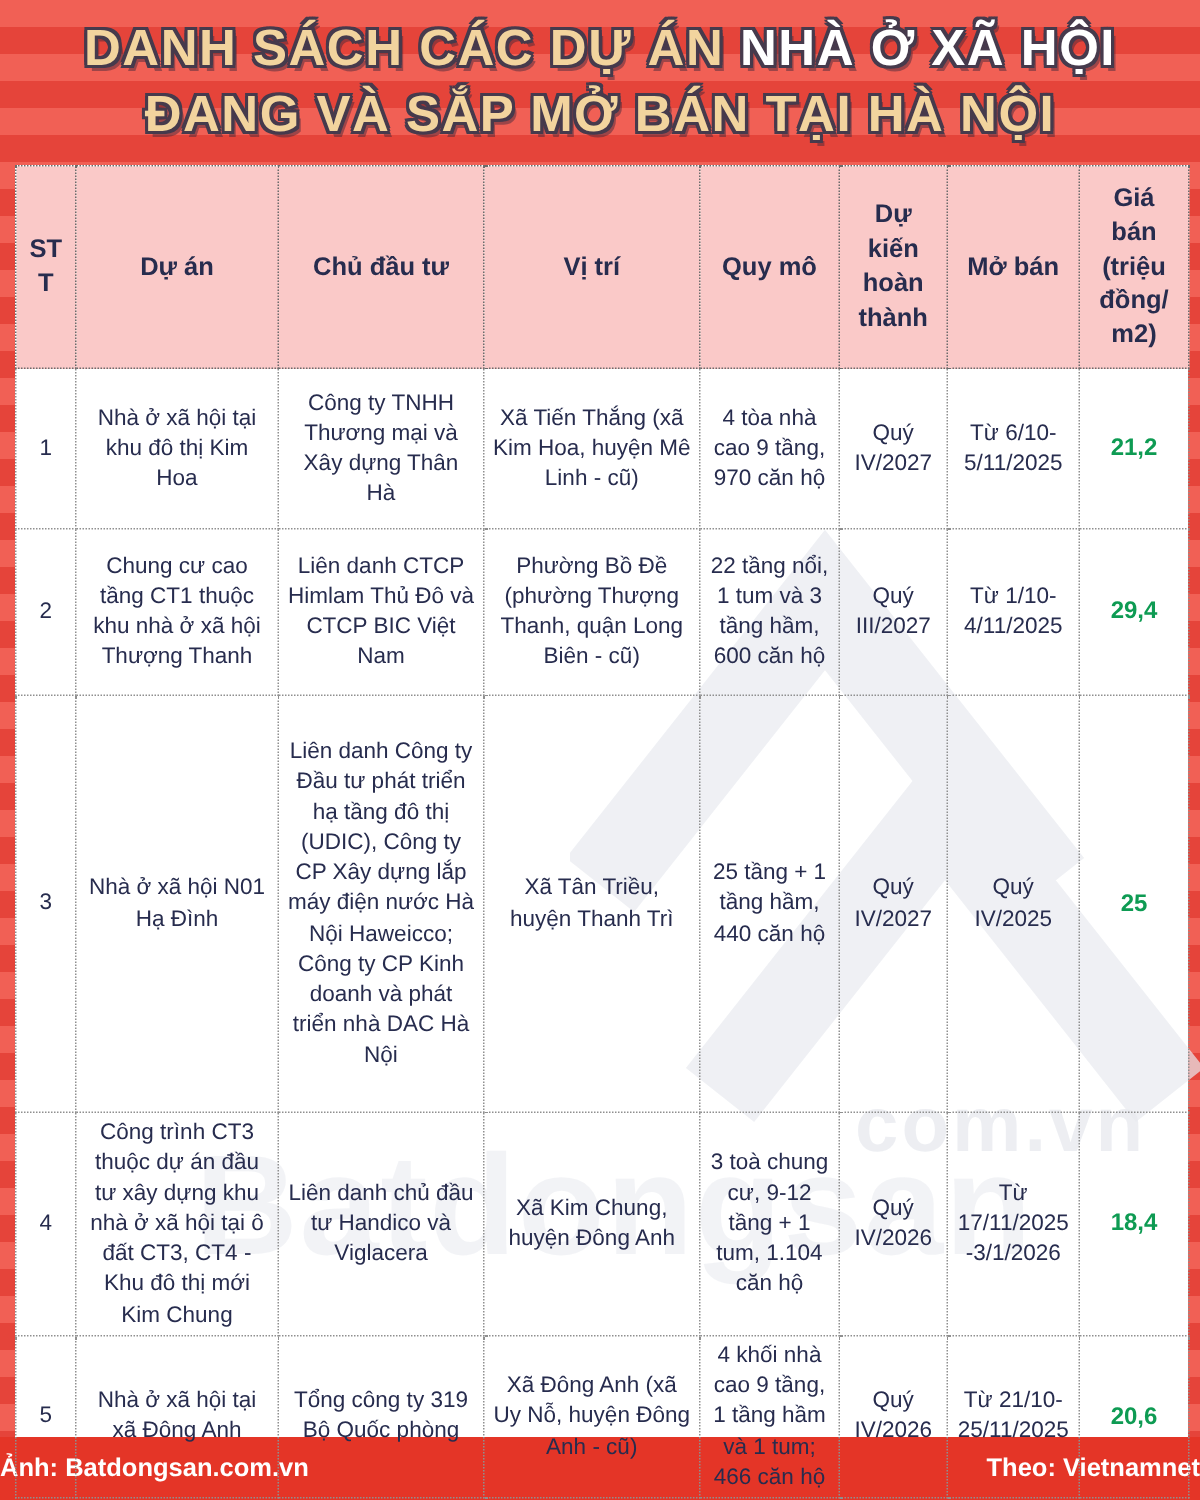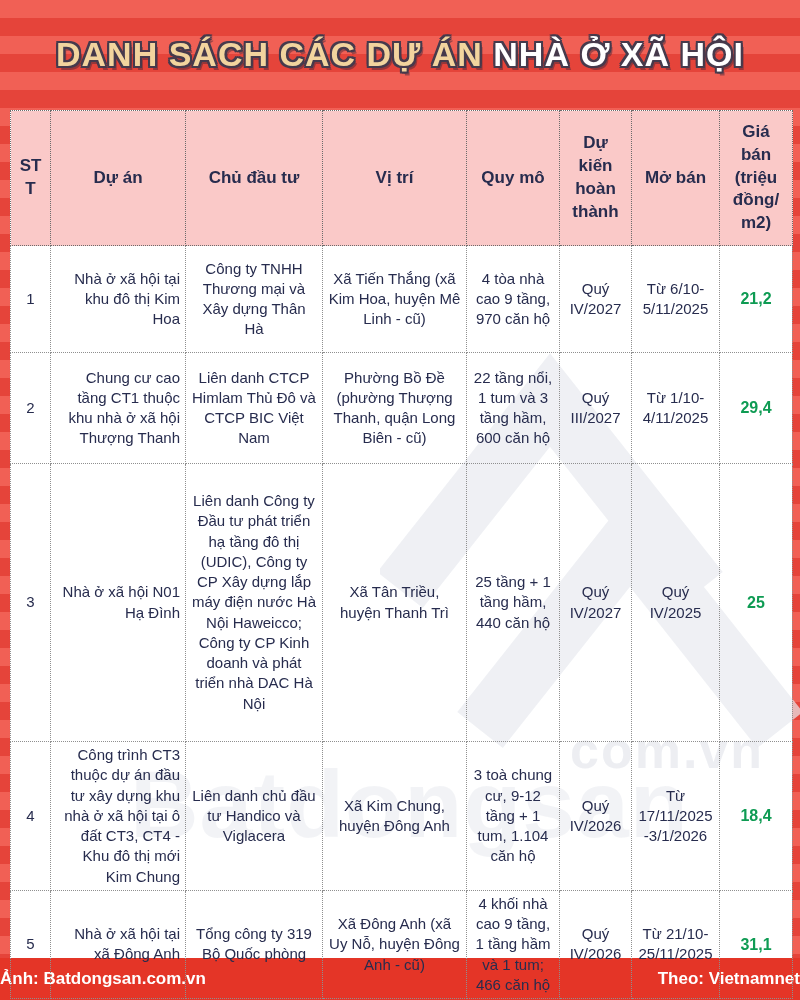--- a/index.html
+++ b/index.html
@@ -49,40 +49,41 @@
   }
   thead th{
     background:var(--header-pink,#FAC9C8);
     color:var(--text-navy,#252A4C);font-size:17px;font-weight:bold;line-height:1.35;
     border:1px dotted #6b6b6b;
   }
   tbody td{
     background:transparent;color:var(--text-navy,#2B3153);
     font-size:15px;line-height:1.35;
   }
-  td.c-project{text-align:right;}
+  td.c-project{text-align:center;}
   td.c-price{color:var(--price-green,#0E9B53);font-weight:bold;font-size:16px;}
   tr.hrow{height:135px;} tr.r1{height:107px;} tr.r2{height:111px;}
   tr.r3{height:278px;}   tr.r4{height:118px;} tr.r5{height:99px;}
   
   .footer{
     position:absolute;left:0;bottom:0;width:100%;height:42px;
     background:var(--footer-red,#E43527);
     display:flex;align-items:center;justify-content:space-between;
     box-sizing:border-box;padding:0 0;
     color:#ffffff;font-size:17px;font-weight:bold;
   }
 </style>
 </head>
 <body>
 
 <div id="page">
 
   <div class="title-band">
     <div class="title-line"><span>DANH SÁCH CÁC DỰ ÁN </span><span class="title-white">NHÀ Ở XÃ HỘI</span></div>
+    <div class="title-line">ĐANG VÀ SẮP MỞ BÁN TẠI HÀ NỘI</div>
   </div>
 
   <div class="table-wrap">
 
     <div class="wm wm-logo">
       <svg width="420" height="420" viewBox="0 0 420 420" fill="none">
         <path d="M20 250 L170 60 L320 250" stroke="#E9EBF0" stroke-width="58" fill="none"></path>
         <path d="M100 390 L250 200 L400 390" stroke="#E9EBF0" stroke-width="58" fill="none"></path>
       </svg>
     </div>
@@ -154,21 +155,21 @@
           <td class="c-price">18,4</td>
         </tr>
         <tr class="r5">
           <td>5</td>
           <td class="c-project">Nhà ở xã hội tại xã Đông Anh</td>
           <td>Tổng công ty 319 Bộ Quốc phòng</td>
           <td>Xã Đông Anh (xã Uy Nỗ, huyện Đông Anh - cũ)</td>
           <td>4 khối nhà cao 9 tầng, 1 tầng hầm và 1 tum; 466 căn hộ</td>
           <td>Quý IV/2026</td>
           <td>Từ 21/10-25/11/2025</td>
-          <td class="c-price">31,1</td>
+          <td class="c-price">20,6</td>
         </tr>
       </tbody>
     </table>
   </div>
 
   <div class="footer">
     <span>Ảnh: Batdongsan.com.vn</span>
     <span>Theo: Vietnamnet</span>
   </div>
 

